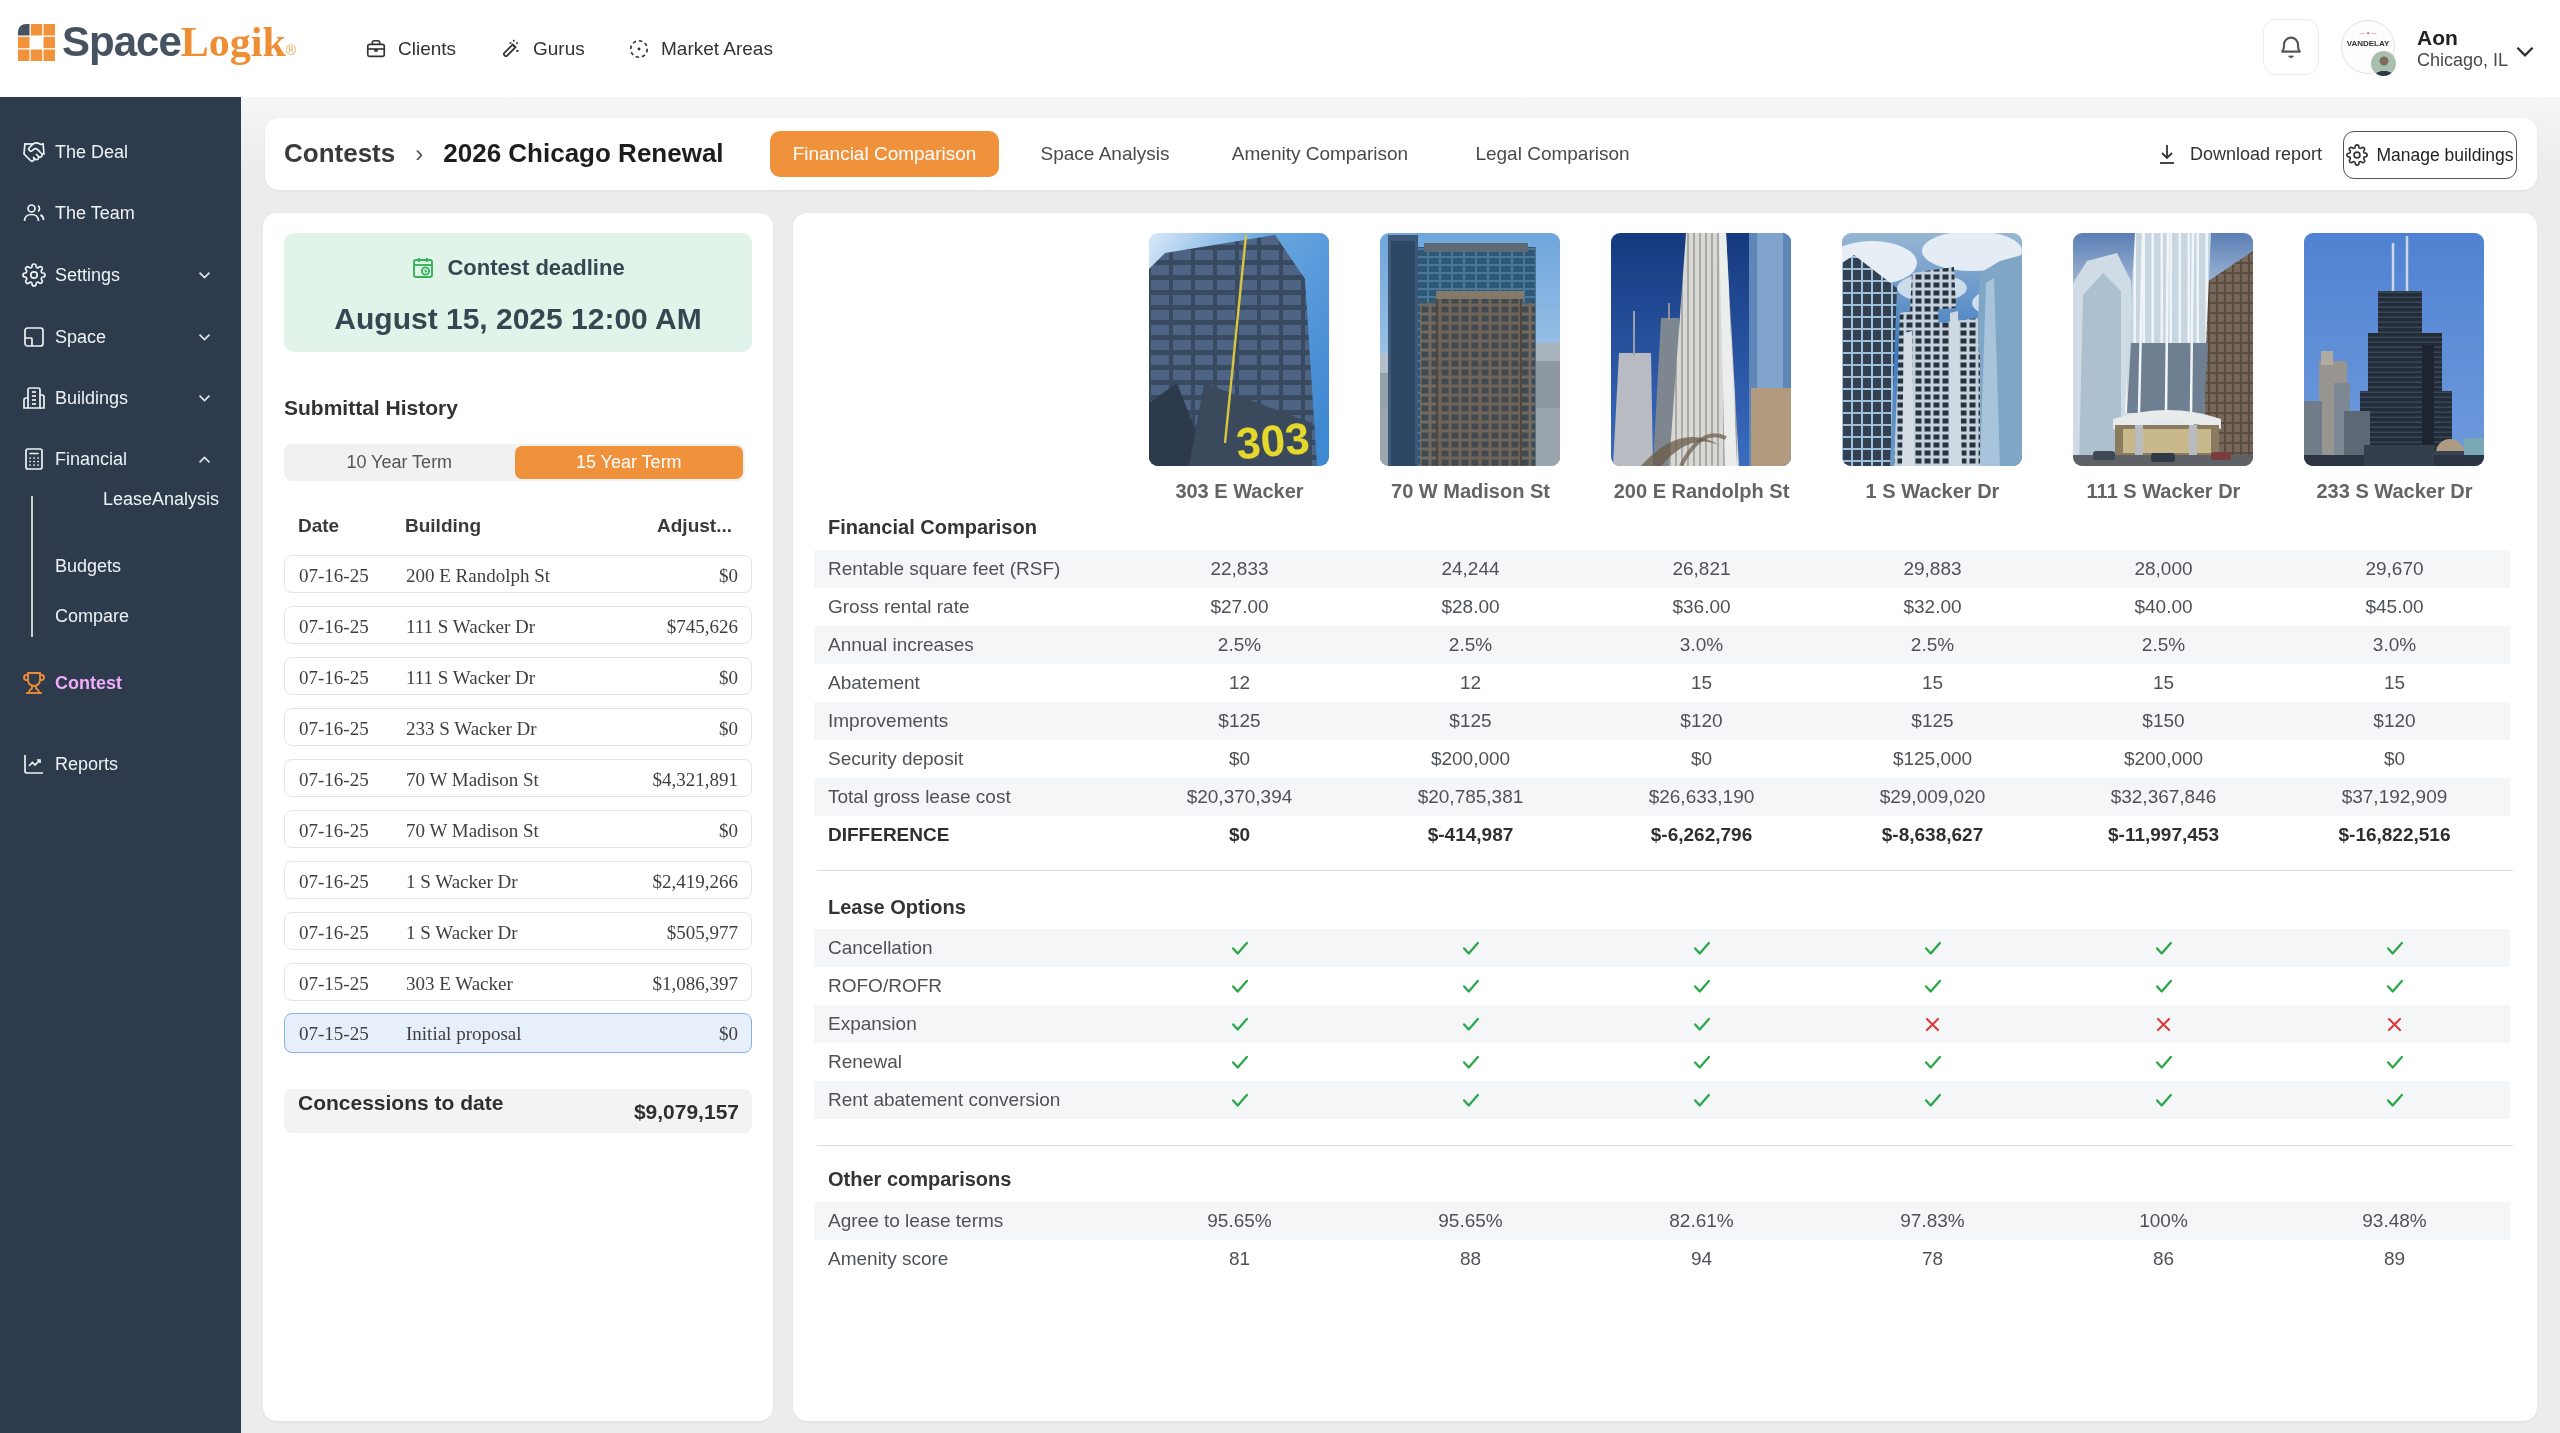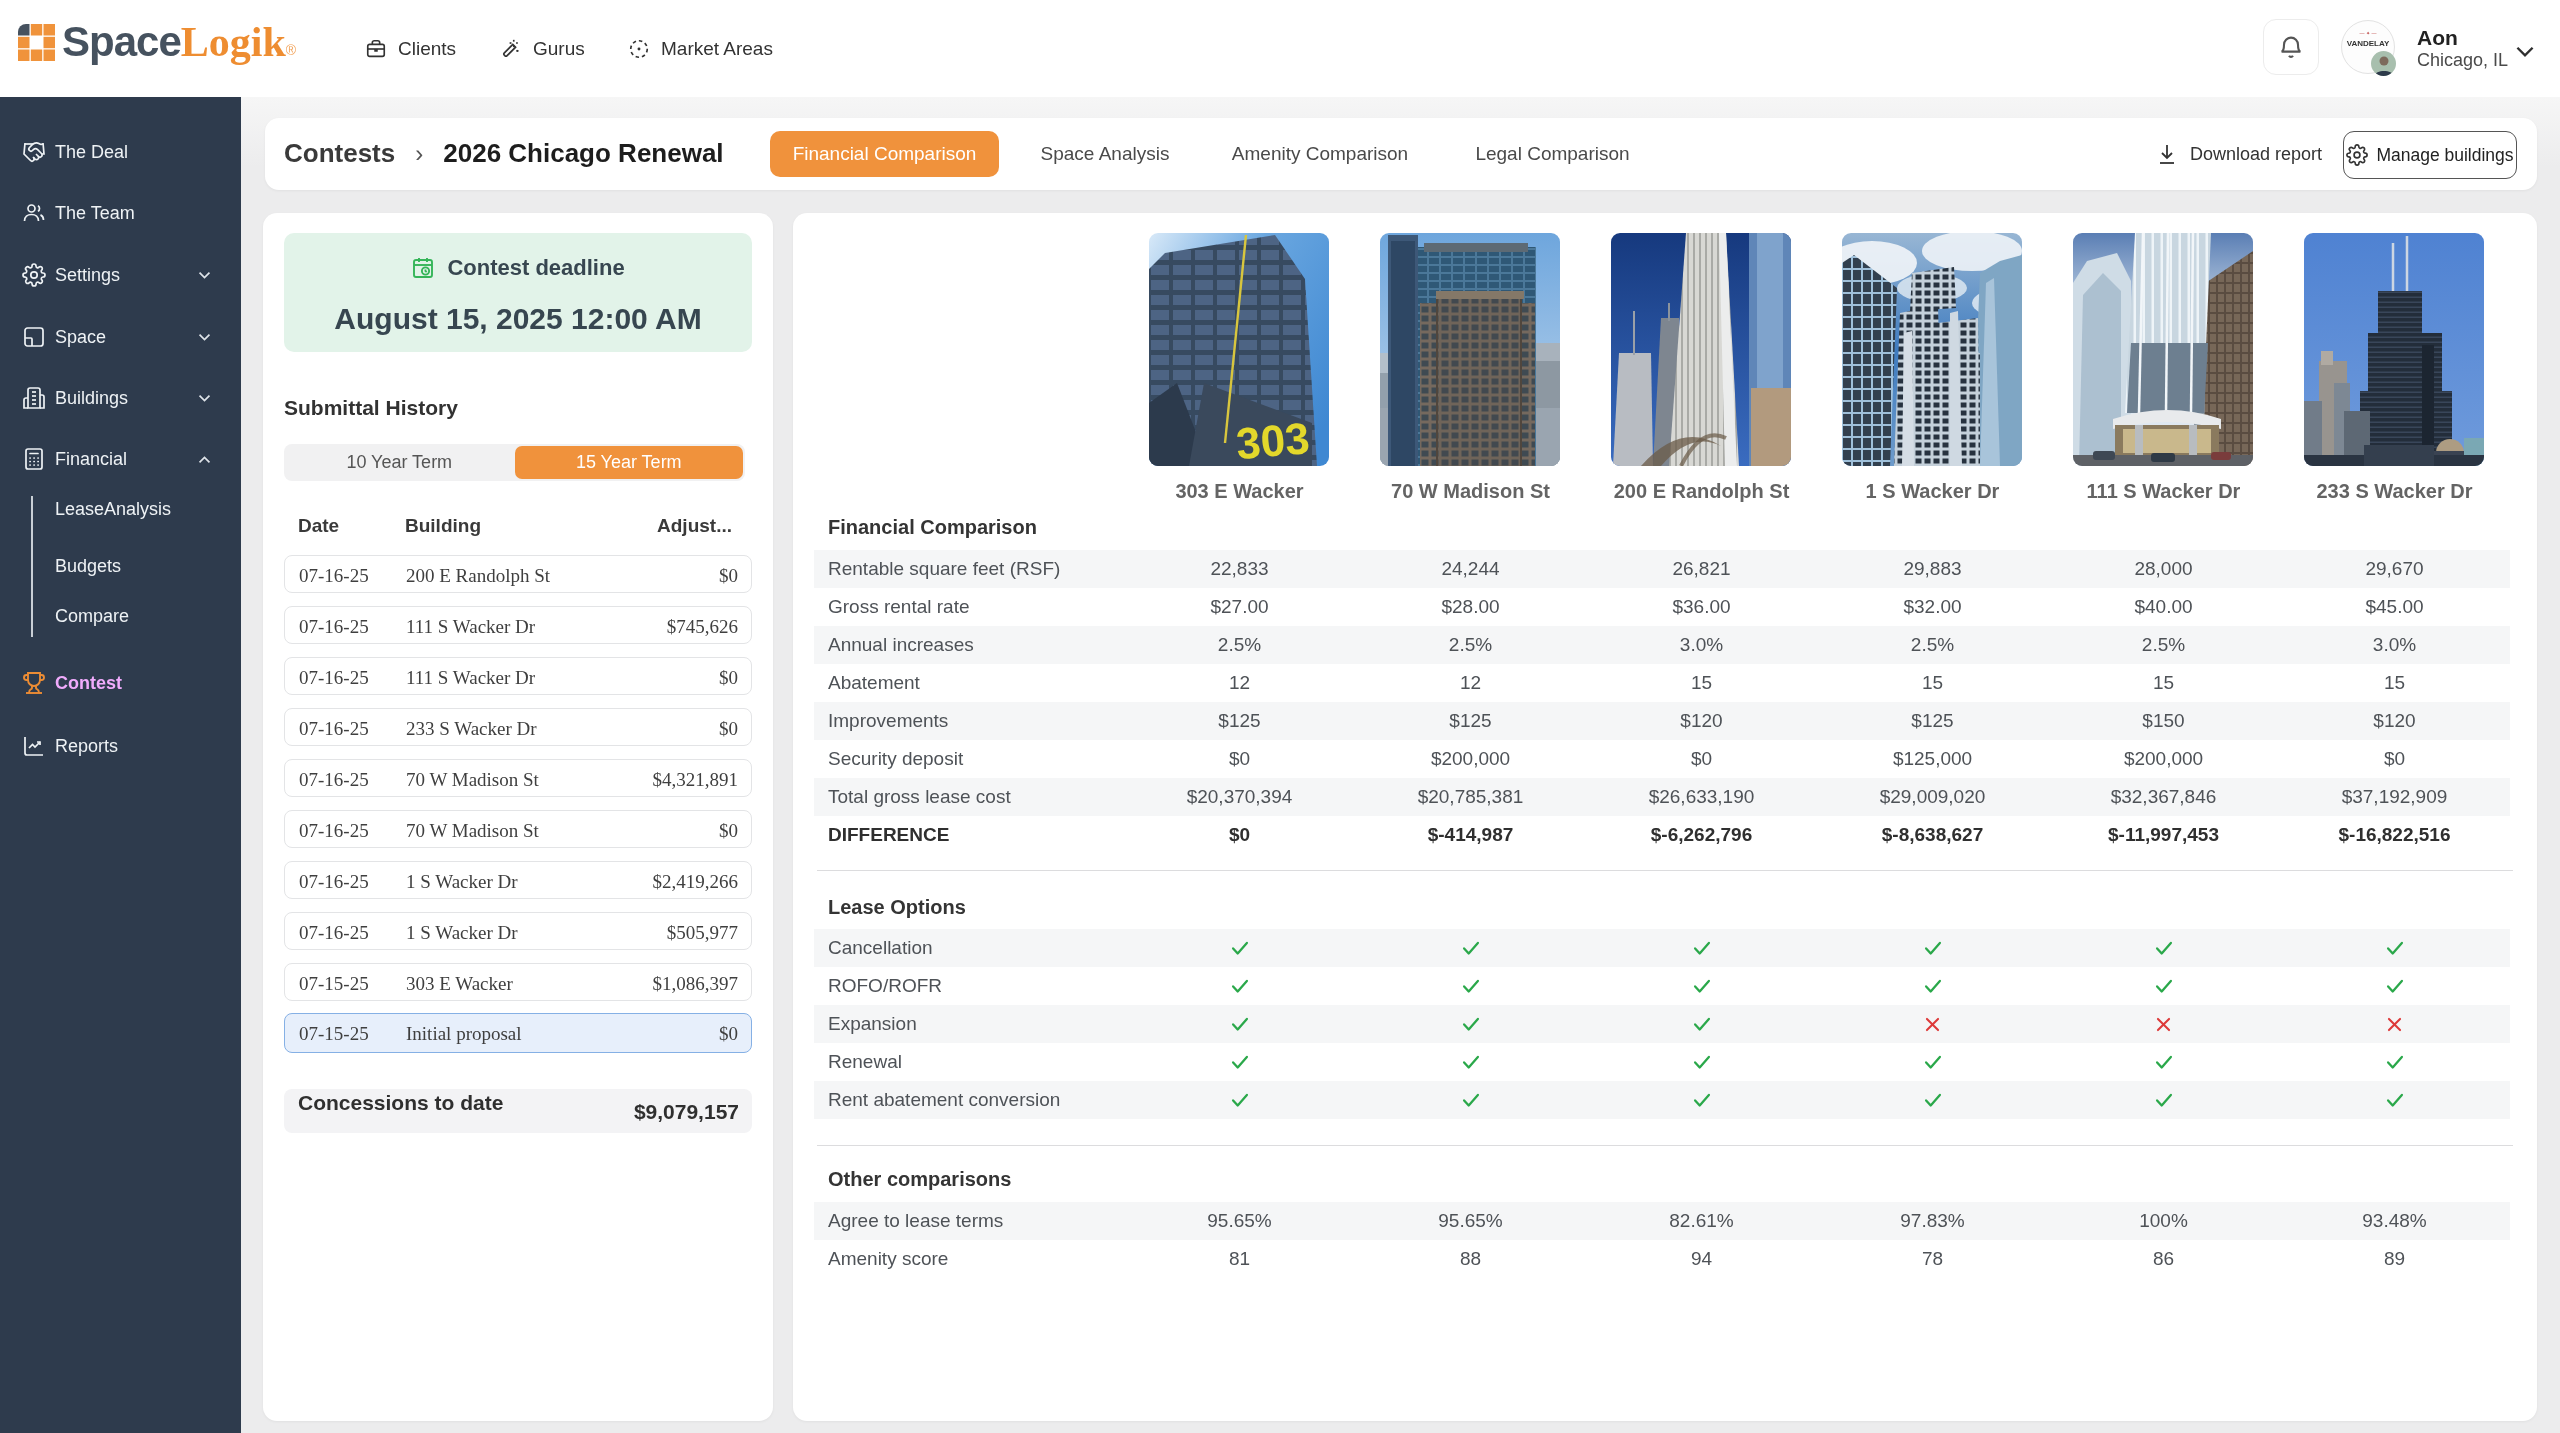--- a/index.html
+++ b/index.html
@@ -211,35 +211,35 @@
         <rect x="4" y="2" width="16" height="20" rx="2"></rect>
         <path d="M8 6.5h8"></path>
         <path d="M8 11h.2M12 11h.2M16 11h.2M8 14.5h.2M12 14.5h.2M16 14.5h.2M8 18h.2M12 18h.2M16 18h.2"></path>
       </svg>
     <span class="t">Financial</span>
     <svg class="chev" width="17" height="17" viewBox="0 0 24 24" fill="none" stroke="#dfe4e9" stroke-width="2.4">
         <path d="m5 16 7-7 7 7"></path>
       </svg>
   </div>
   <div id="subline"></div>
-  <div class="ssub" style="top:402px;">LeaseAnalysis</div>
+  <div class="ssub" style="top:392px;margin-left:48px;">LeaseAnalysis</div>
   <div class="ssub" style="top:459px;">Budgets</div>
   <div class="ssub" style="top:509px;">Compare</div>
   <div class="sitem" style="top:569px; color:#f0abfc; font-weight:bold;">
     <svg width="24" height="24" viewBox="0 0 24 24" fill="none" stroke="#ec8c34" stroke-width="1.9">
         <path d="M6 9H4.5a2.5 2.5 0 0 1 0-5H6"></path>
         <path d="M18 9h1.5a2.5 2.5 0 0 0 0-5H18"></path>
         <path d="M4 22h16"></path>
         <path d="M10 14.66V17c0 .55-.47.98-.97 1.21C7.85 18.75 7 20.24 7 22"></path>
         <path d="M14 14.66V17c0 .55.47.98.97 1.21C16.15 18.75 17 20.24 17 22"></path>
         <path d="M18 2H6v7a6 6 0 0 0 12 0V2Z"></path>
       </svg>
     <span class="t">Contest</span>
   </div>
-  <div class="sitem" style="top:632px;">
+  <div class="sitem" style="top:650px;">
     <svg width="24" height="24" viewBox="0 0 24 24" fill="none" stroke="#eef2f5" stroke-width="1.7">
         <path d="M3 3v16a2 2 0 0 0 2 2h16"></path>
         <path d="m7 14 3.5-3.5 2.5 2.5L18 8"></path>
         <path d="M18 11V8h-3"></path>
       </svg>
     <span class="t">Reports</span>
   </div>
 </div>
 
 <div id="main">

